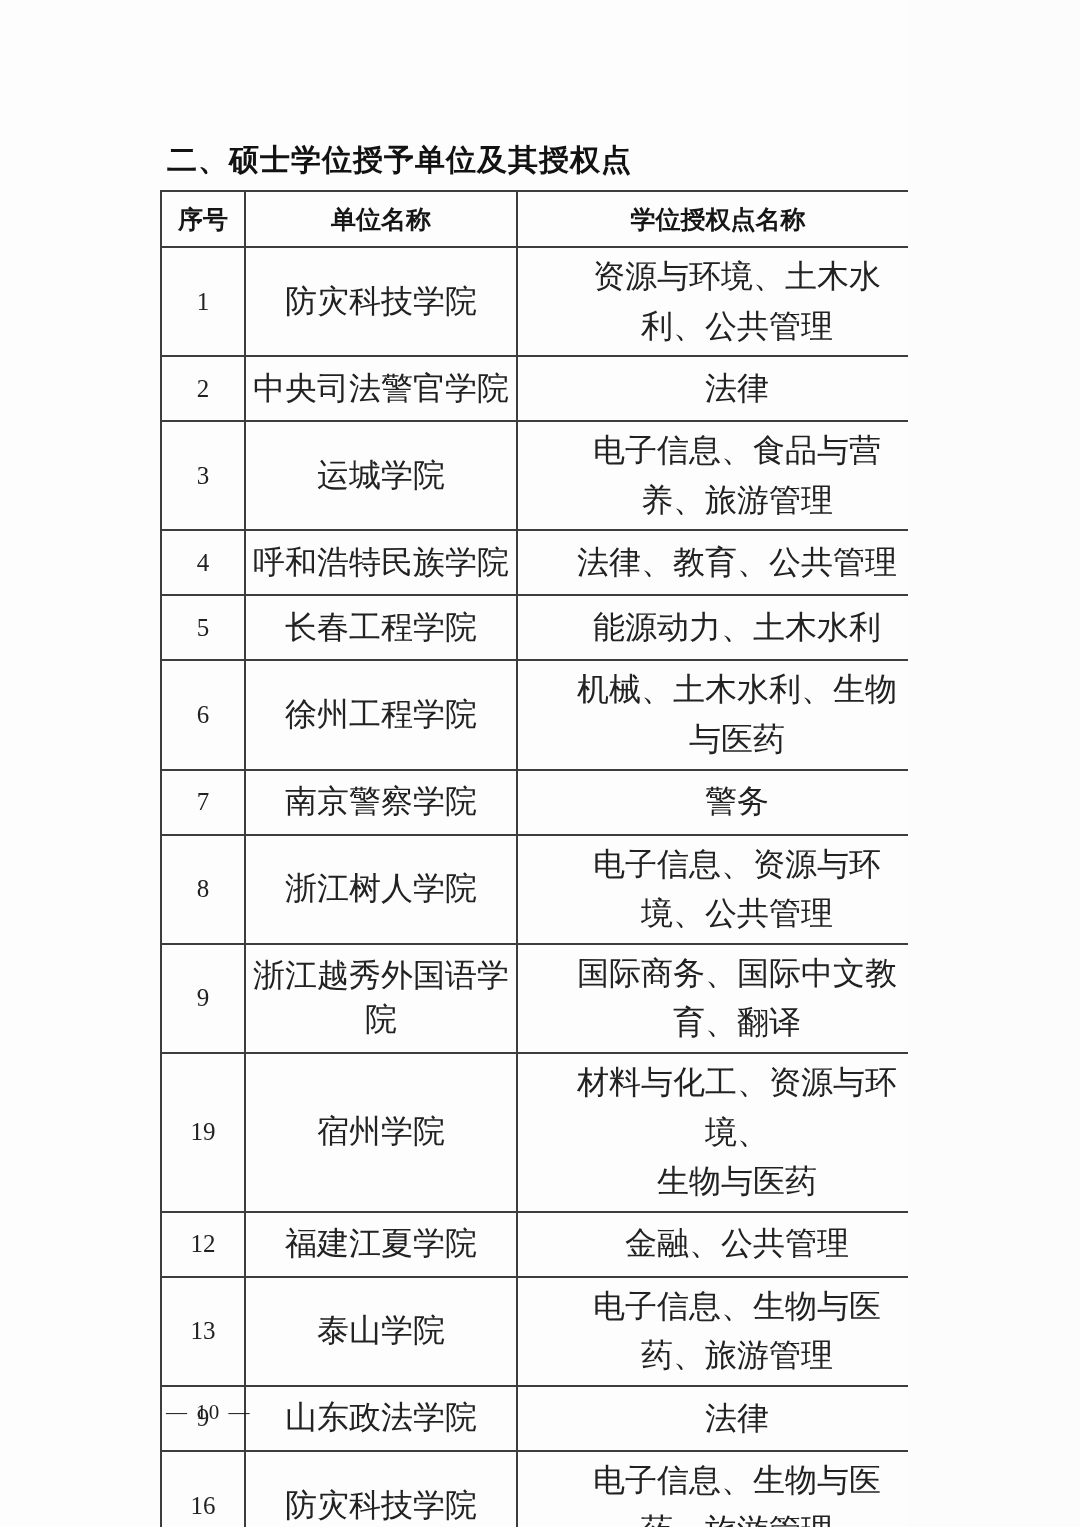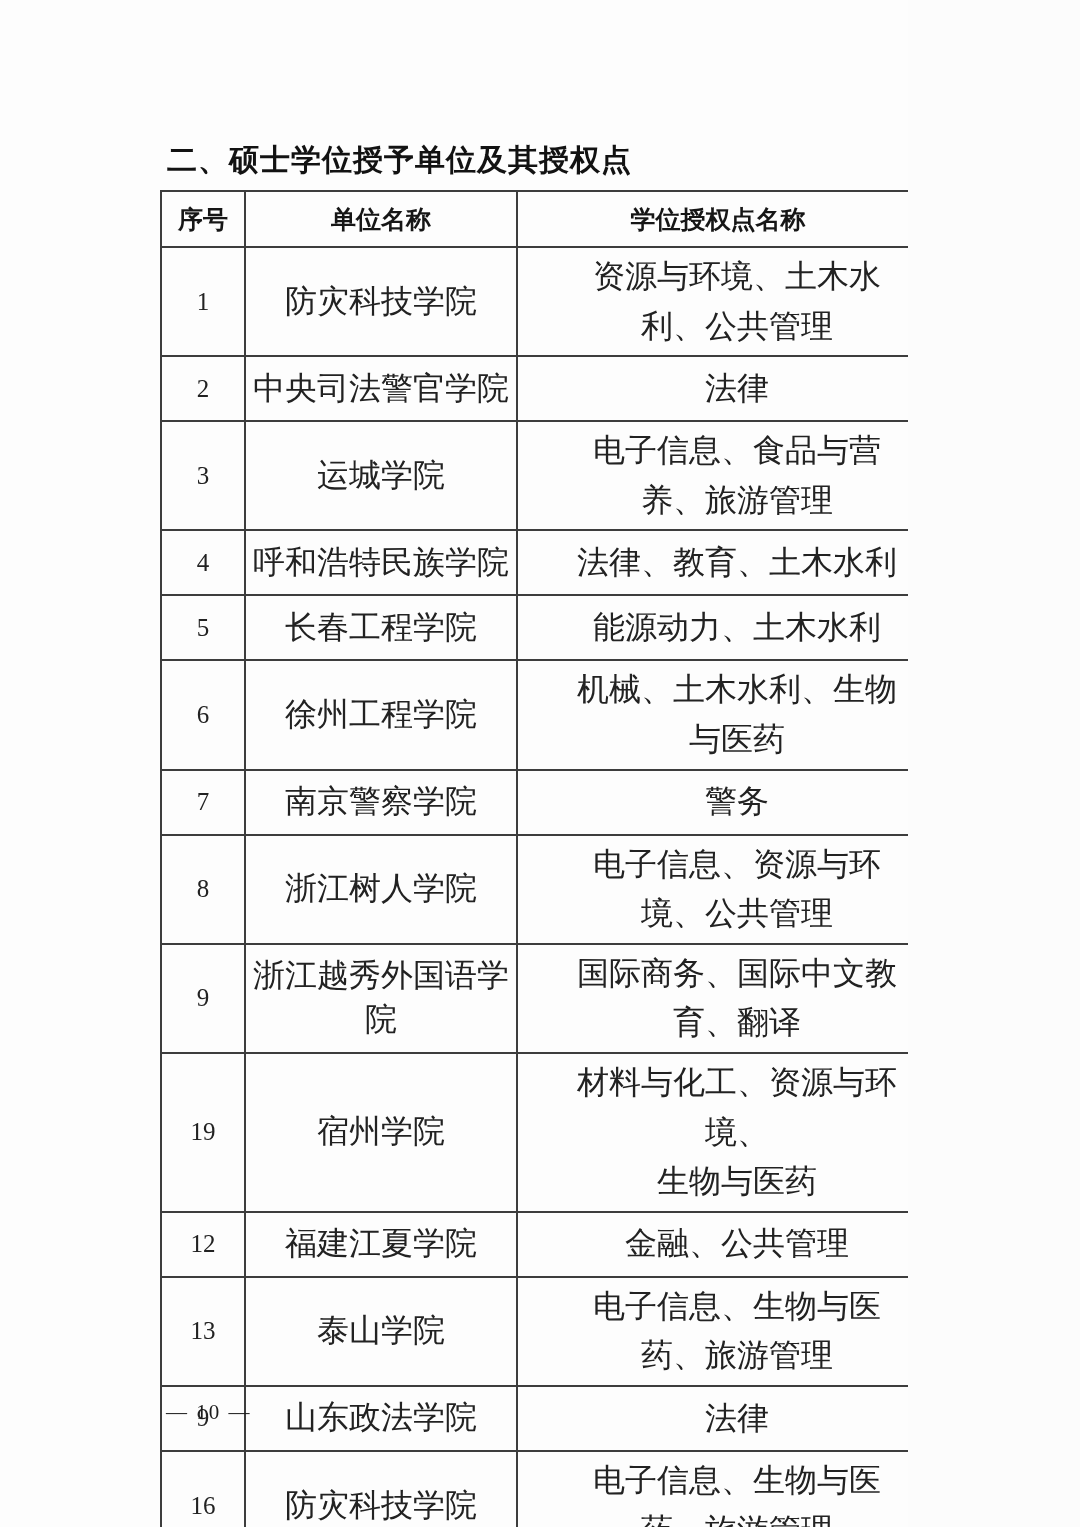--- a/index.html
+++ b/index.html
@@ -106,21 +106,21 @@
         <td class="points-cell">法律</td>
       </tr>
       <tr>
         <td class="no-cell">3</td>
         <td class="unit-cell">运城学院</td>
         <td class="points-cell">电子信息、食品与营养、旅游管理</td>
       </tr>
       <tr>
         <td class="no-cell">4</td>
         <td class="unit-cell">呼和浩特民族学院</td>
-        <td class="points-cell">法律、教育、土木水利</td>
+        <td class="points-cell">法律、教育、公共管理</td>
       </tr>
       <tr>
         <td class="no-cell">5</td>
         <td class="unit-cell">长春工程学院</td>
         <td class="points-cell">能源动力、土木水利</td>
       </tr>
       <tr>
         <td class="no-cell">6</td>
         <td class="unit-cell">徐州工程学院</td>
         <td class="points-cell">机械、土木水利、生物与医药</td>

